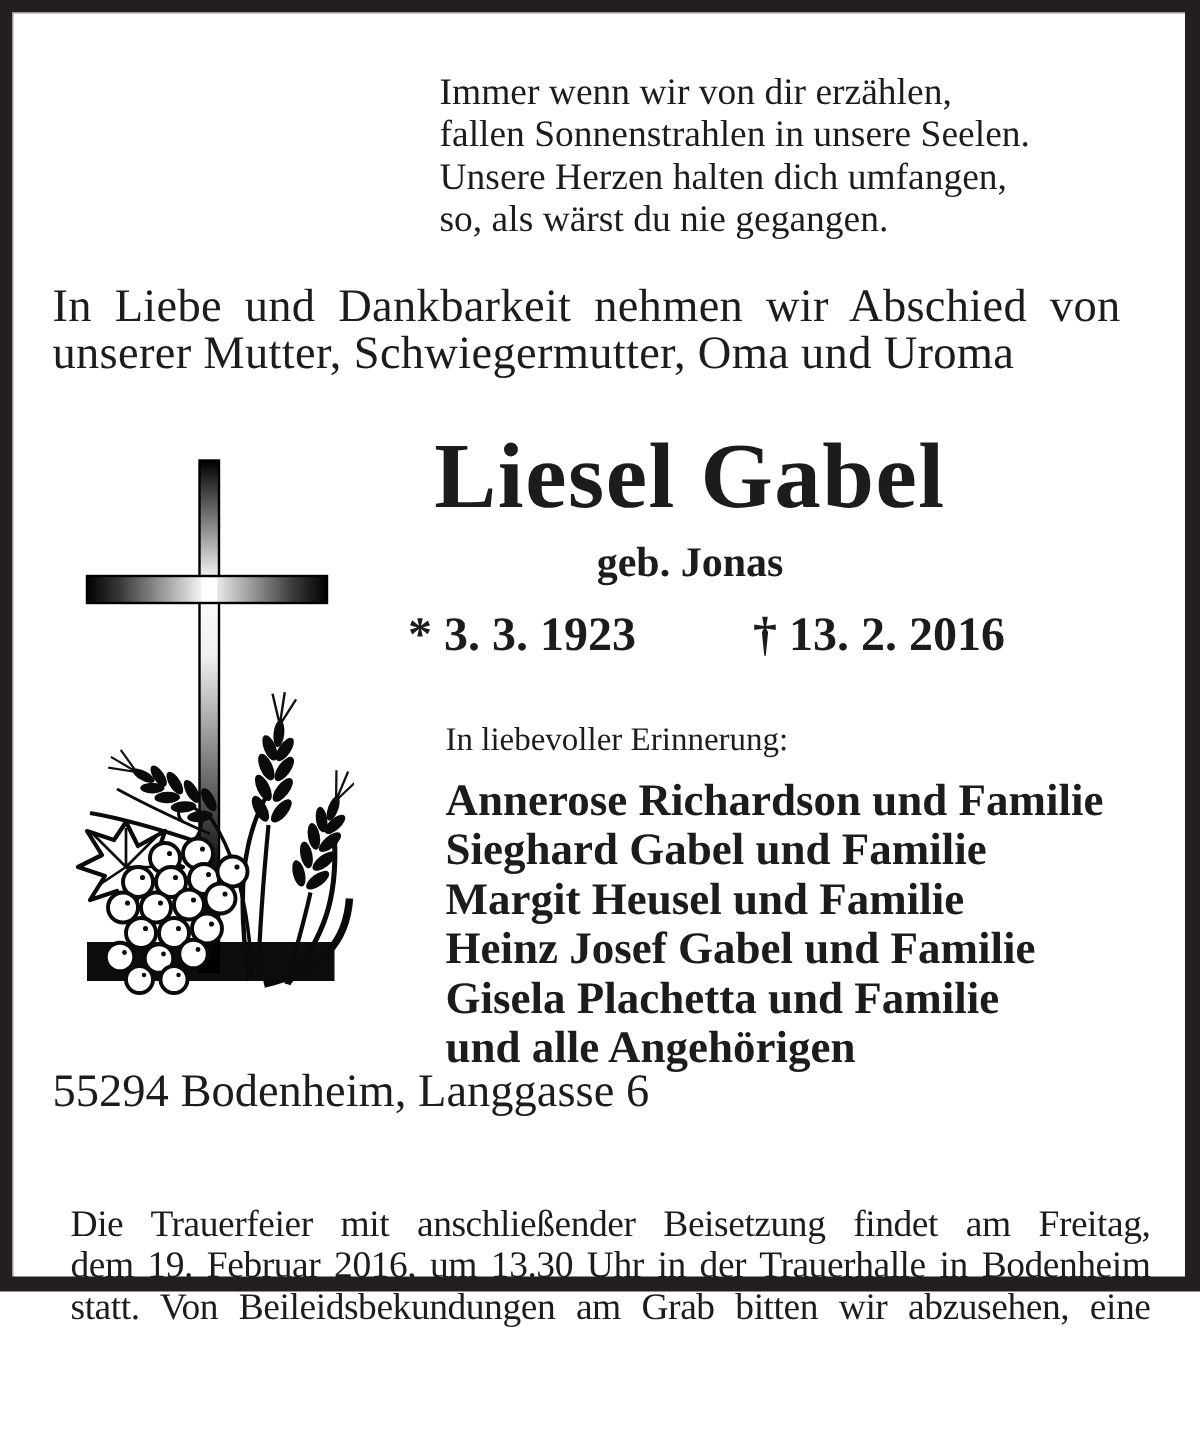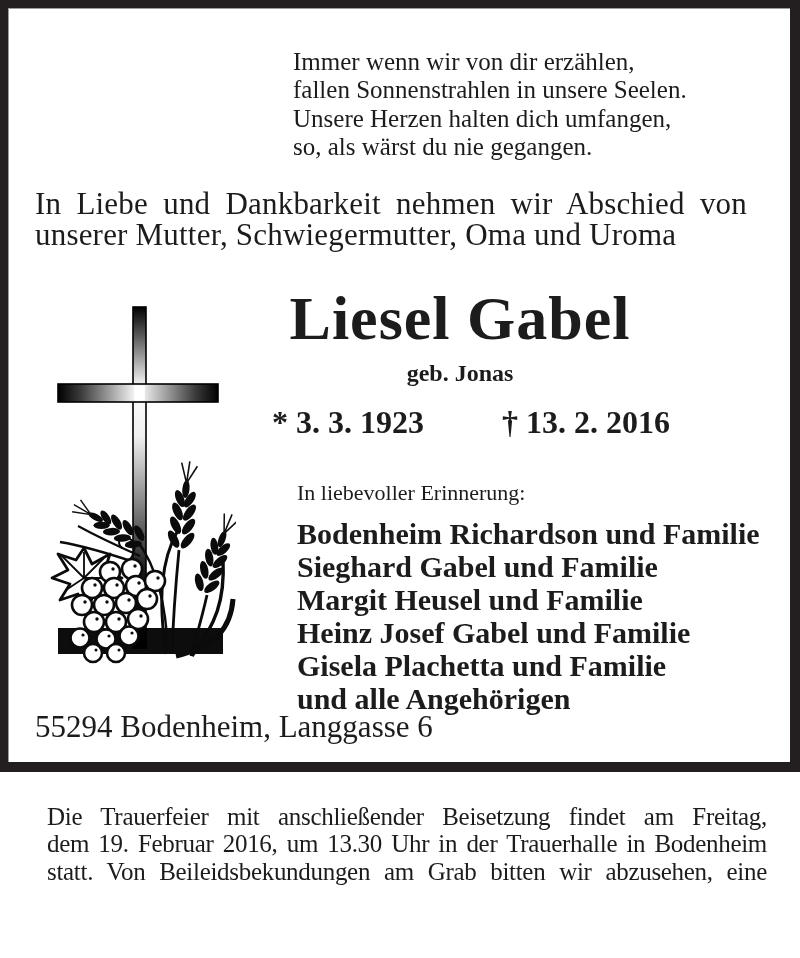--- a/index.html
+++ b/index.html
@@ -5,21 +5,21 @@
   html, body {
     margin: 0; padding: 0;
     background: #ffffff;
     width: 800px; height: 958px;
     overflow: hidden;
     font-family: "Liberation Serif", "DejaVu Serif", serif;
     color: #1c1c1c;
   }
   .page {
     position: relative;
-    width: 800px; height: 772px;
+    width: 800px; height: 861px;
     background: #ffffff;
   }
   .frame {
     position: absolute; inset: 0;
     border: 8px solid #231f20;
     border-right-width: 10px;
     border-bottom-width: 10px;
     box-shadow: inset 1px 1px 0 #9c9c9c;
     pointer-events: none;
     z-index: 5;
@@ -56,21 +56,21 @@
     font-weight: bold;
     line-height: 60px;
     letter-spacing: 1px;
     white-space: nowrap;
   }
   .maiden {
     position: absolute;
     left: 250px; top: 360px;
     width: 420px;
     text-align: center;
-    font-size: 24px; font-weight: bold;
+    font-size: 28px; font-weight: bold;
   }
   .dates {
     position: absolute;
     left: 272px; top: 404px;
     font-size: 32px; font-weight: bold;
     white-space: nowrap;
   }
   .dates .birth { margin-right: 78px; }
   .mem-heading {
     position: absolute;
@@ -223,21 +223,21 @@
   </div>
   <div class="maiden">geb. Jonas</div>
 
   <div class="dates">
     <span class="birth">* 3. 3. 1923</span><span class="death">† 13. 2. 2016</span>
   </div>
 
   <div class="mem-heading">In liebevoller Erinnerung:</div>
 
   <div class="mourners">
-    <div>Bodenheim Richardson und Familie</div>
+    <div>Annerose Richardson und Familie</div>
     <div>Sieghard Gabel und Familie</div>
     <div>Margit Heusel und Familie</div>
     <div>Heinz Josef Gabel und Familie</div>
     <div>Gisela Plachetta und Familie</div>
     <div>und alle Angehörigen</div>
   </div>
 
   <div class="address">55294 Bodenheim, Langgasse 6</div>
 
   <div class="funeral">

